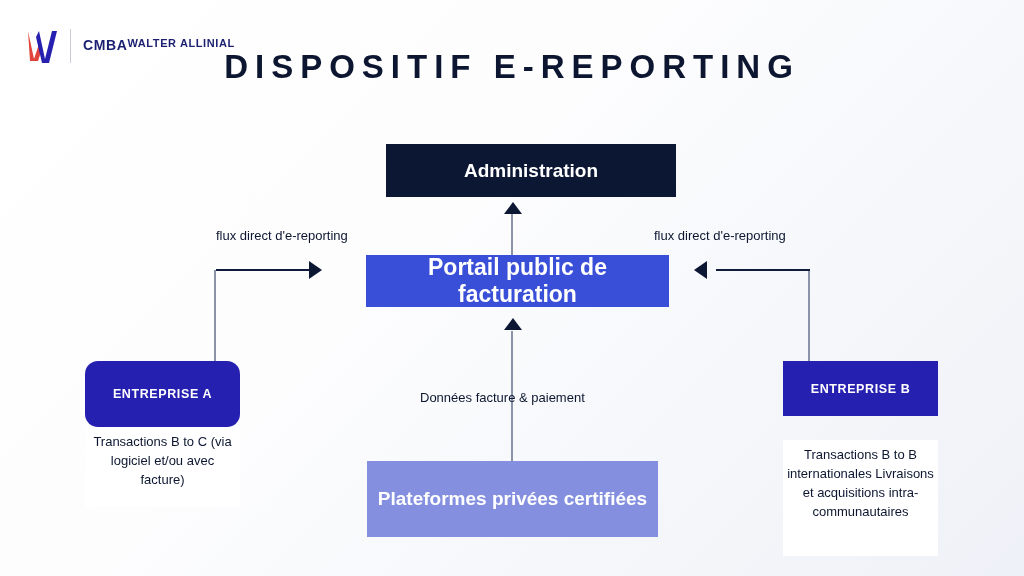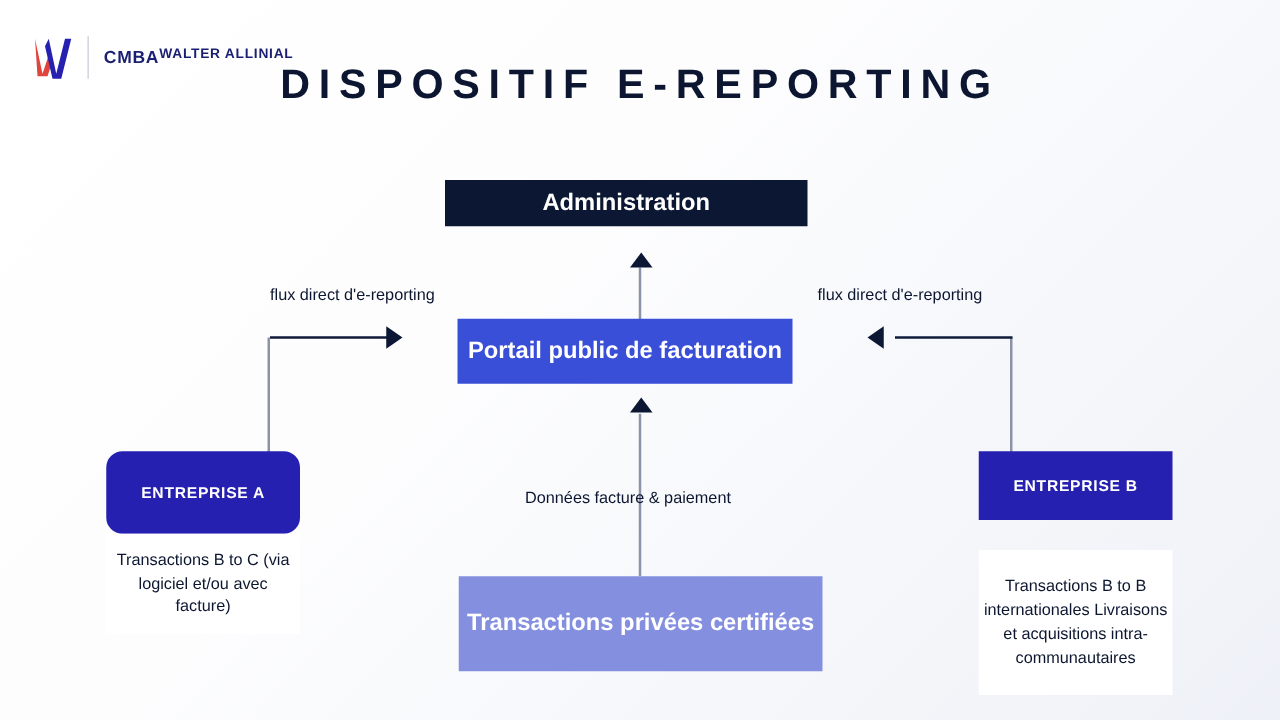--- a/index.html
+++ b/index.html
@@ -78,34 +78,34 @@
     position: absolute;
     box-sizing: border-box;
     display: flex;
     align-items: center;
     justify-content: center;
     text-align: center;
     color: #ffffff;
     font-weight: bold;
   }
   #box-administration {
-    left: 356px;
+    left: 386px;
     top: 144px;
     width: 290px;
-    height: 37px;
+    height: 53px;
     background: #0b1733;
     font-size: 19px;
   }
   #box-portail {
     left: 366px;
     top: 255px;
-    width: 268px;
+    width: 303px;
     height: 52px;
     background: #3a4fd7;
-    font-size: 19px;
+    font-size: 23px;
   }
   #box-plateformes {
     left: 367px;
     top: 461px;
     width: 291px;
     height: 76px;
     background: #8490df;
     font-size: 19px;
     line-height: 1.35;
   }
@@ -132,21 +132,21 @@
   
   .caption-panel {
     position: absolute;
     box-sizing: border-box;
     background: #ffffff;
     color: #0c1630;
     text-align: center;
     font-size: 13px;
     line-height: 1.45;
     display: flex;
-    align-items: center;
+    align-items: flex-start;
     justify-content: center;
     padding: 6px 4px;
   }
   #caption-a {
     left: 85px;
     top: 427px;
     width: 155px;
     height: 80px;
   }
   #caption-b {
@@ -265,21 +265,21 @@
 
   <div class="box" id="box-administration">
     <span>Administration</span>
   </div>
 
   <div class="box" id="box-portail">
     <span>Portail public de facturation</span>
   </div>
 
   <div class="box" id="box-plateformes">
-    <span>Transactions privées certifiées</span>
+    <span>Plateformes privées certifiées</span>
   </div>
 
   <div class="box" id="box-entreprise-a">
     <span>ENTREPRISE A</span>
   </div>
 
   <div class="box" id="box-entreprise-b">
     <span>ENTREPRISE B</span>
   </div>
 

